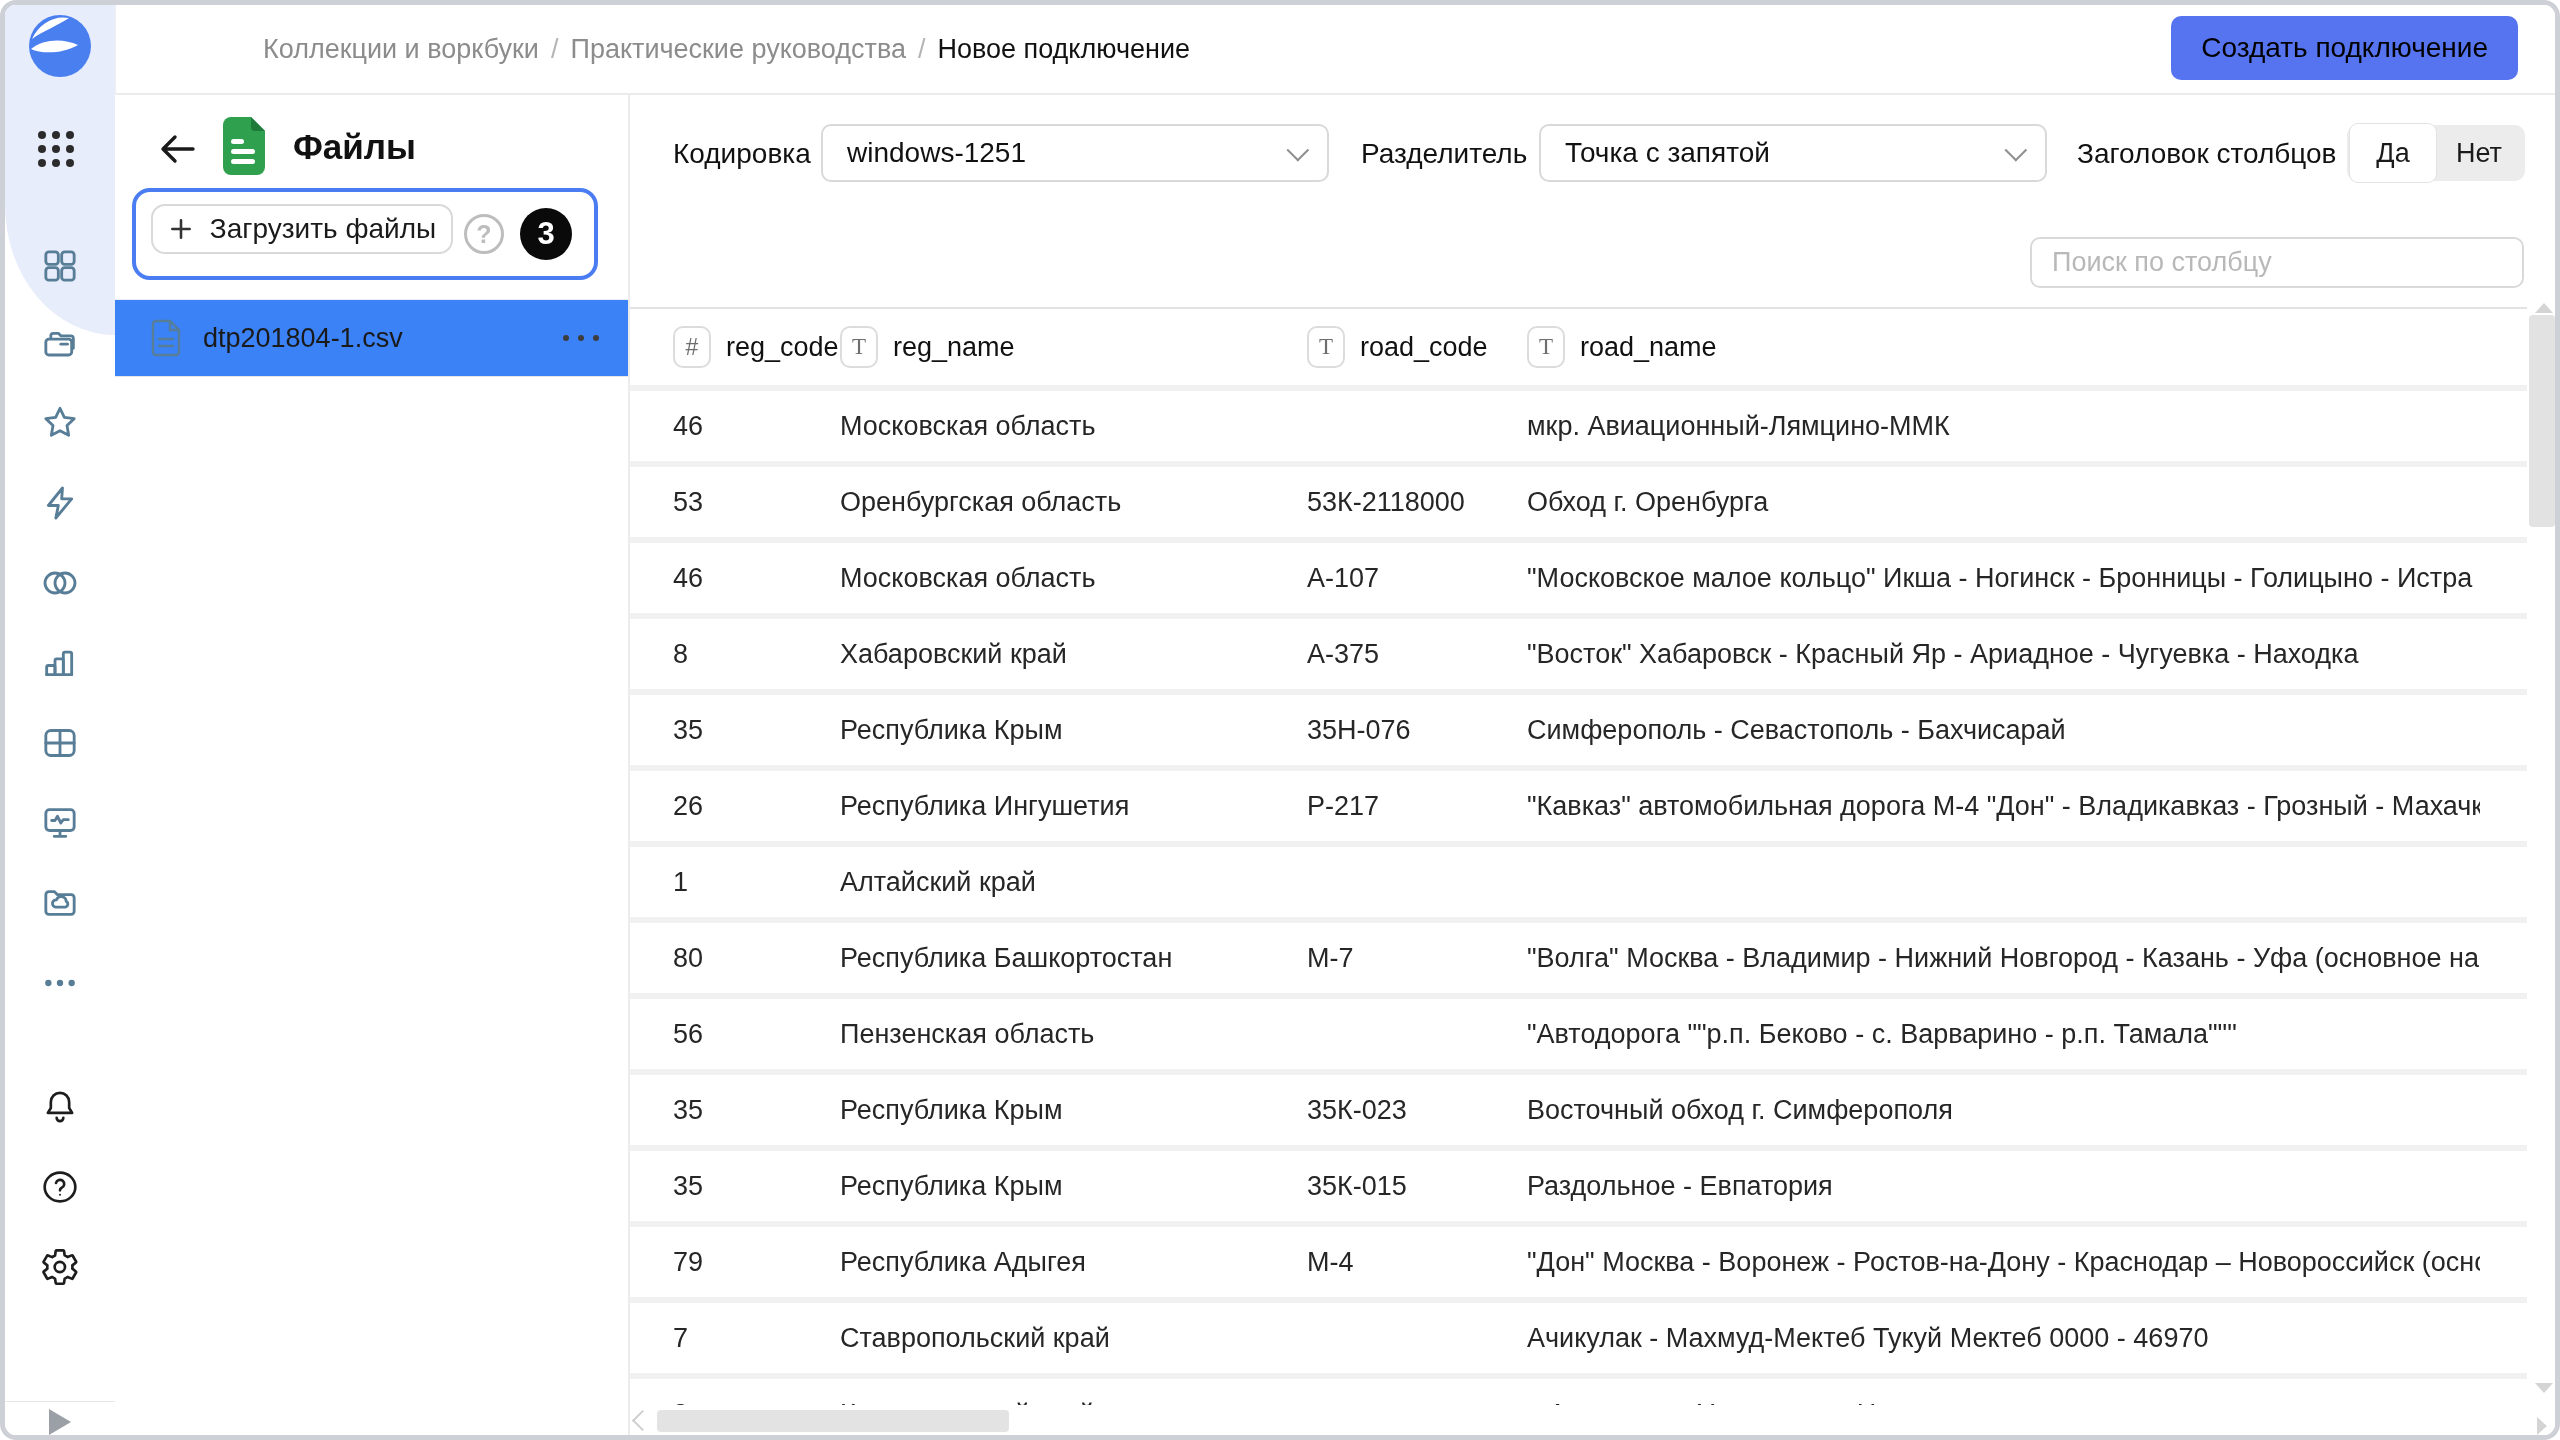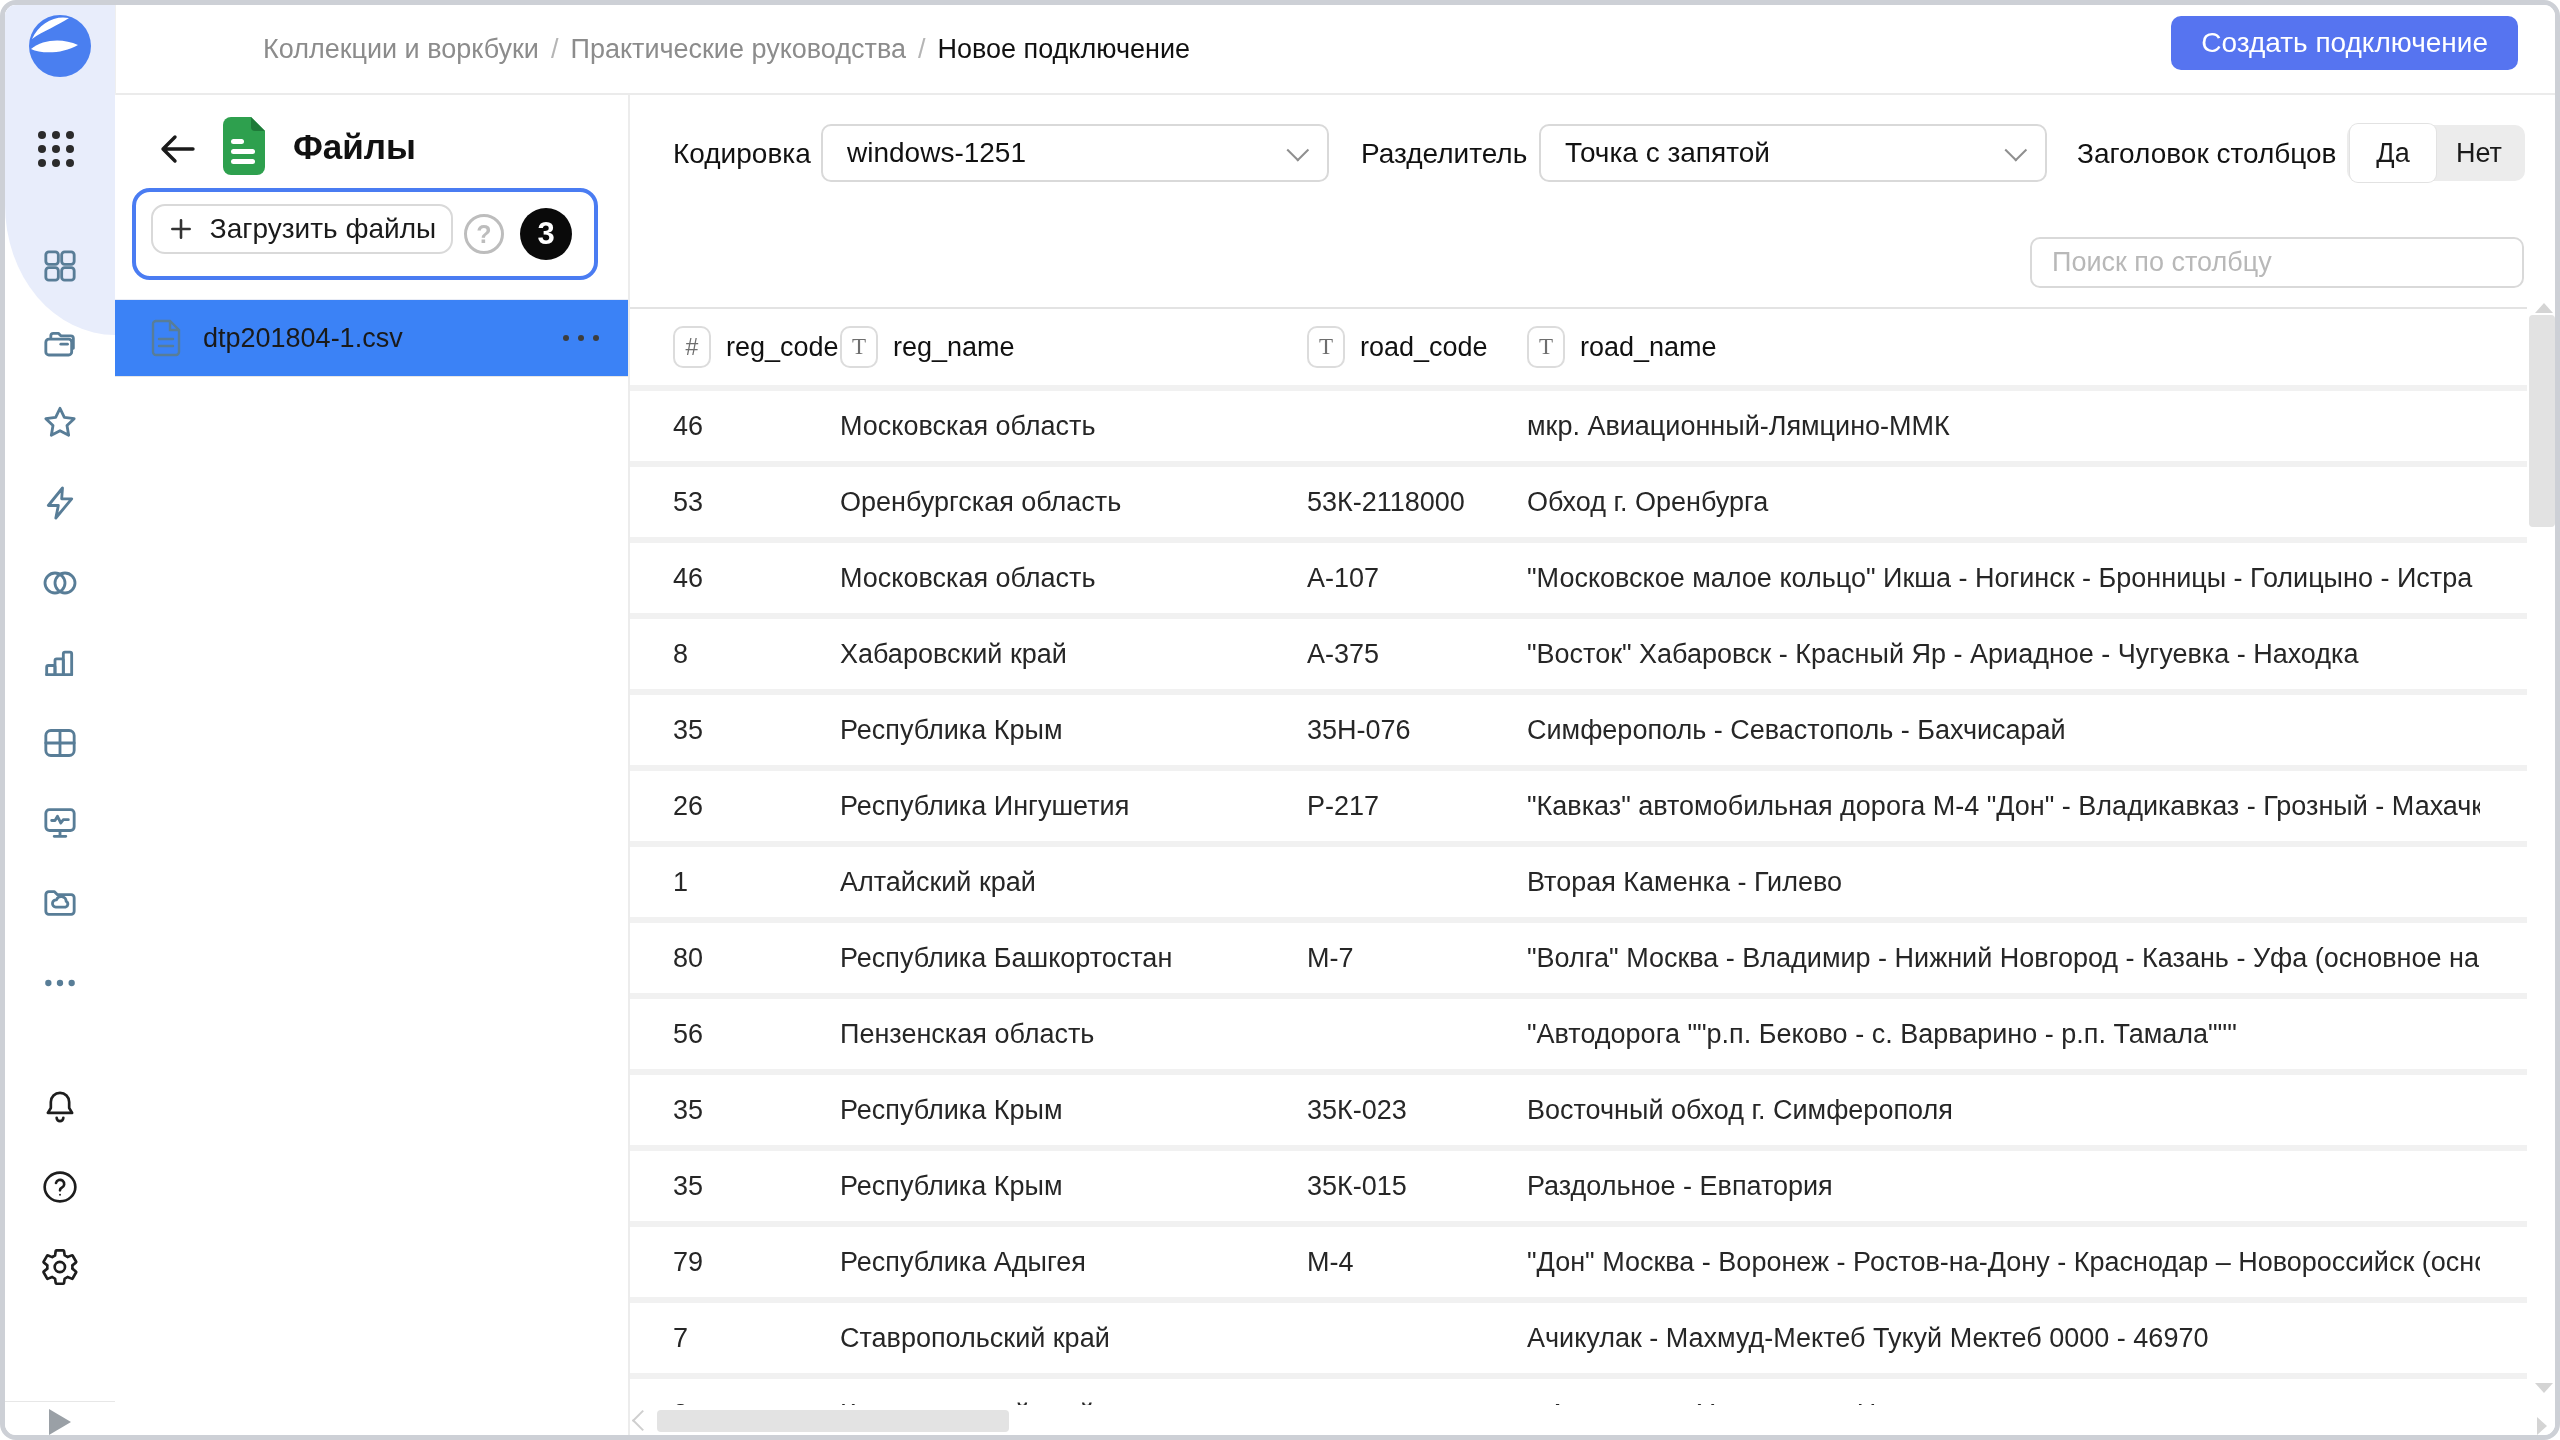--- a/index.html
+++ b/index.html
@@ -19,21 +19,21 @@
   .ricon svg{width:40px;height:40px;stroke:#587d97;fill:none;stroke-width:1.7;stroke-linecap:round;stroke-linejoin:round;}
   .ricon.black svg{stroke:#1d1d1d;stroke-width:1.6;}
   .rail-divider{left:0;top:1396px;width:110px;height:0;border-top:1px solid #e7e7e7;}
   .play-tri{left:44px;top:1404px;width:0;height:0;border-left:22px solid #9aa0a6;border-top:13px solid transparent;border-bottom:13px solid transparent;}
 
   
   .topbar{left:110px;top:0;width:2440px;height:90px;background:#fff;border-bottom:2px solid #ebebeb;box-sizing:border-box;}
   .breadcrumb{left:148px;top:0;height:88px;display:flex;align-items:center;font-size:27px;color:#8c8c8c;gap:12px;white-space:nowrap;}
   .breadcrumb .sep{color:#b5b5b5;}
   .breadcrumb .last{color:#111;}
-  .create-btn{right:37px;top:11px;height:54px;padding:0 30px;background:#5674f0;border-radius:10px;color:#ffffff;font-size:28px;display:flex;align-items:center;border:none;cursor:pointer;}
+  .create-btn{right:37px;top:11px;height:64px;padding:0 30px;background:#5674f0;border-radius:10px;color:#000000;font-size:28px;display:flex;align-items:center;border:none;cursor:pointer;}
 
   
   .panel{left:110px;top:90px;width:515px;height:1340px;background:#fff;border-right:2px solid #ececec;box-sizing:border-box;}
   .back-arrow{left:150px;top:122px;width:44px;height:44px;}
   .gfile{left:214px;top:112px;width:50px;height:58px;}
   .panel-title{left:288px;top:122px;font-size:35px;font-weight:600;color:#111;}
   .hl-box{left:127px;top:183px;width:466px;height:92px;border:4px solid #4a7cf2;border-radius:18px;background:#fff;box-sizing:border-box;}
   .upload-btn{left:146px;top:199px;width:302px;height:50px;border:2px solid #d9d9d9;border-radius:14px;background:#fff;display:flex;align-items:center;justify-content:center;gap:16px;font-size:28px;color:#1a1a1a;box-sizing:border-box;cursor:pointer;}
   .upload-btn svg{width:26px;height:26px;stroke:#333;stroke-width:2.4;stroke-linecap:round;}
   .help-circ{left:459px;top:209px;width:40px;height:40px;border:3px solid #bdbdbd;border-radius:50%;color:#bdbdbd;font-size:25px;font-weight:700;display:flex;align-items:center;justify-content:center;box-sizing:border-box;}
@@ -320,21 +320,20 @@
       <span class="cell c0">26</span>
       <span class="cell c1">Республика Ингушетия</span>
       <span class="cell c2">Р-217</span>
       <span class="cell c3">"Кавказ" автомобильная дорога М-4 "Дон" - Владикавказ - Грозный - Махачкала</span>
     </div>
 
     <div class="trow">
       <span class="cell c0">1</span>
       <span class="cell c1">Алтайский край</span>
       <span class="cell c2"></span>
-      <span class="cell c3">Вторая Каменка - Гилево</span>
     </div>
 
     <div class="trow">
       <span class="cell c0">80</span>
       <span class="cell c1">Республика Башкортостан</span>
       <span class="cell c2">М-7</span>
       <span class="cell c3">"Волга" Москва - Владимир - Нижний Новгород - Казань - Уфа (основное направ</span>
     </div>
 
     <div class="trow">

